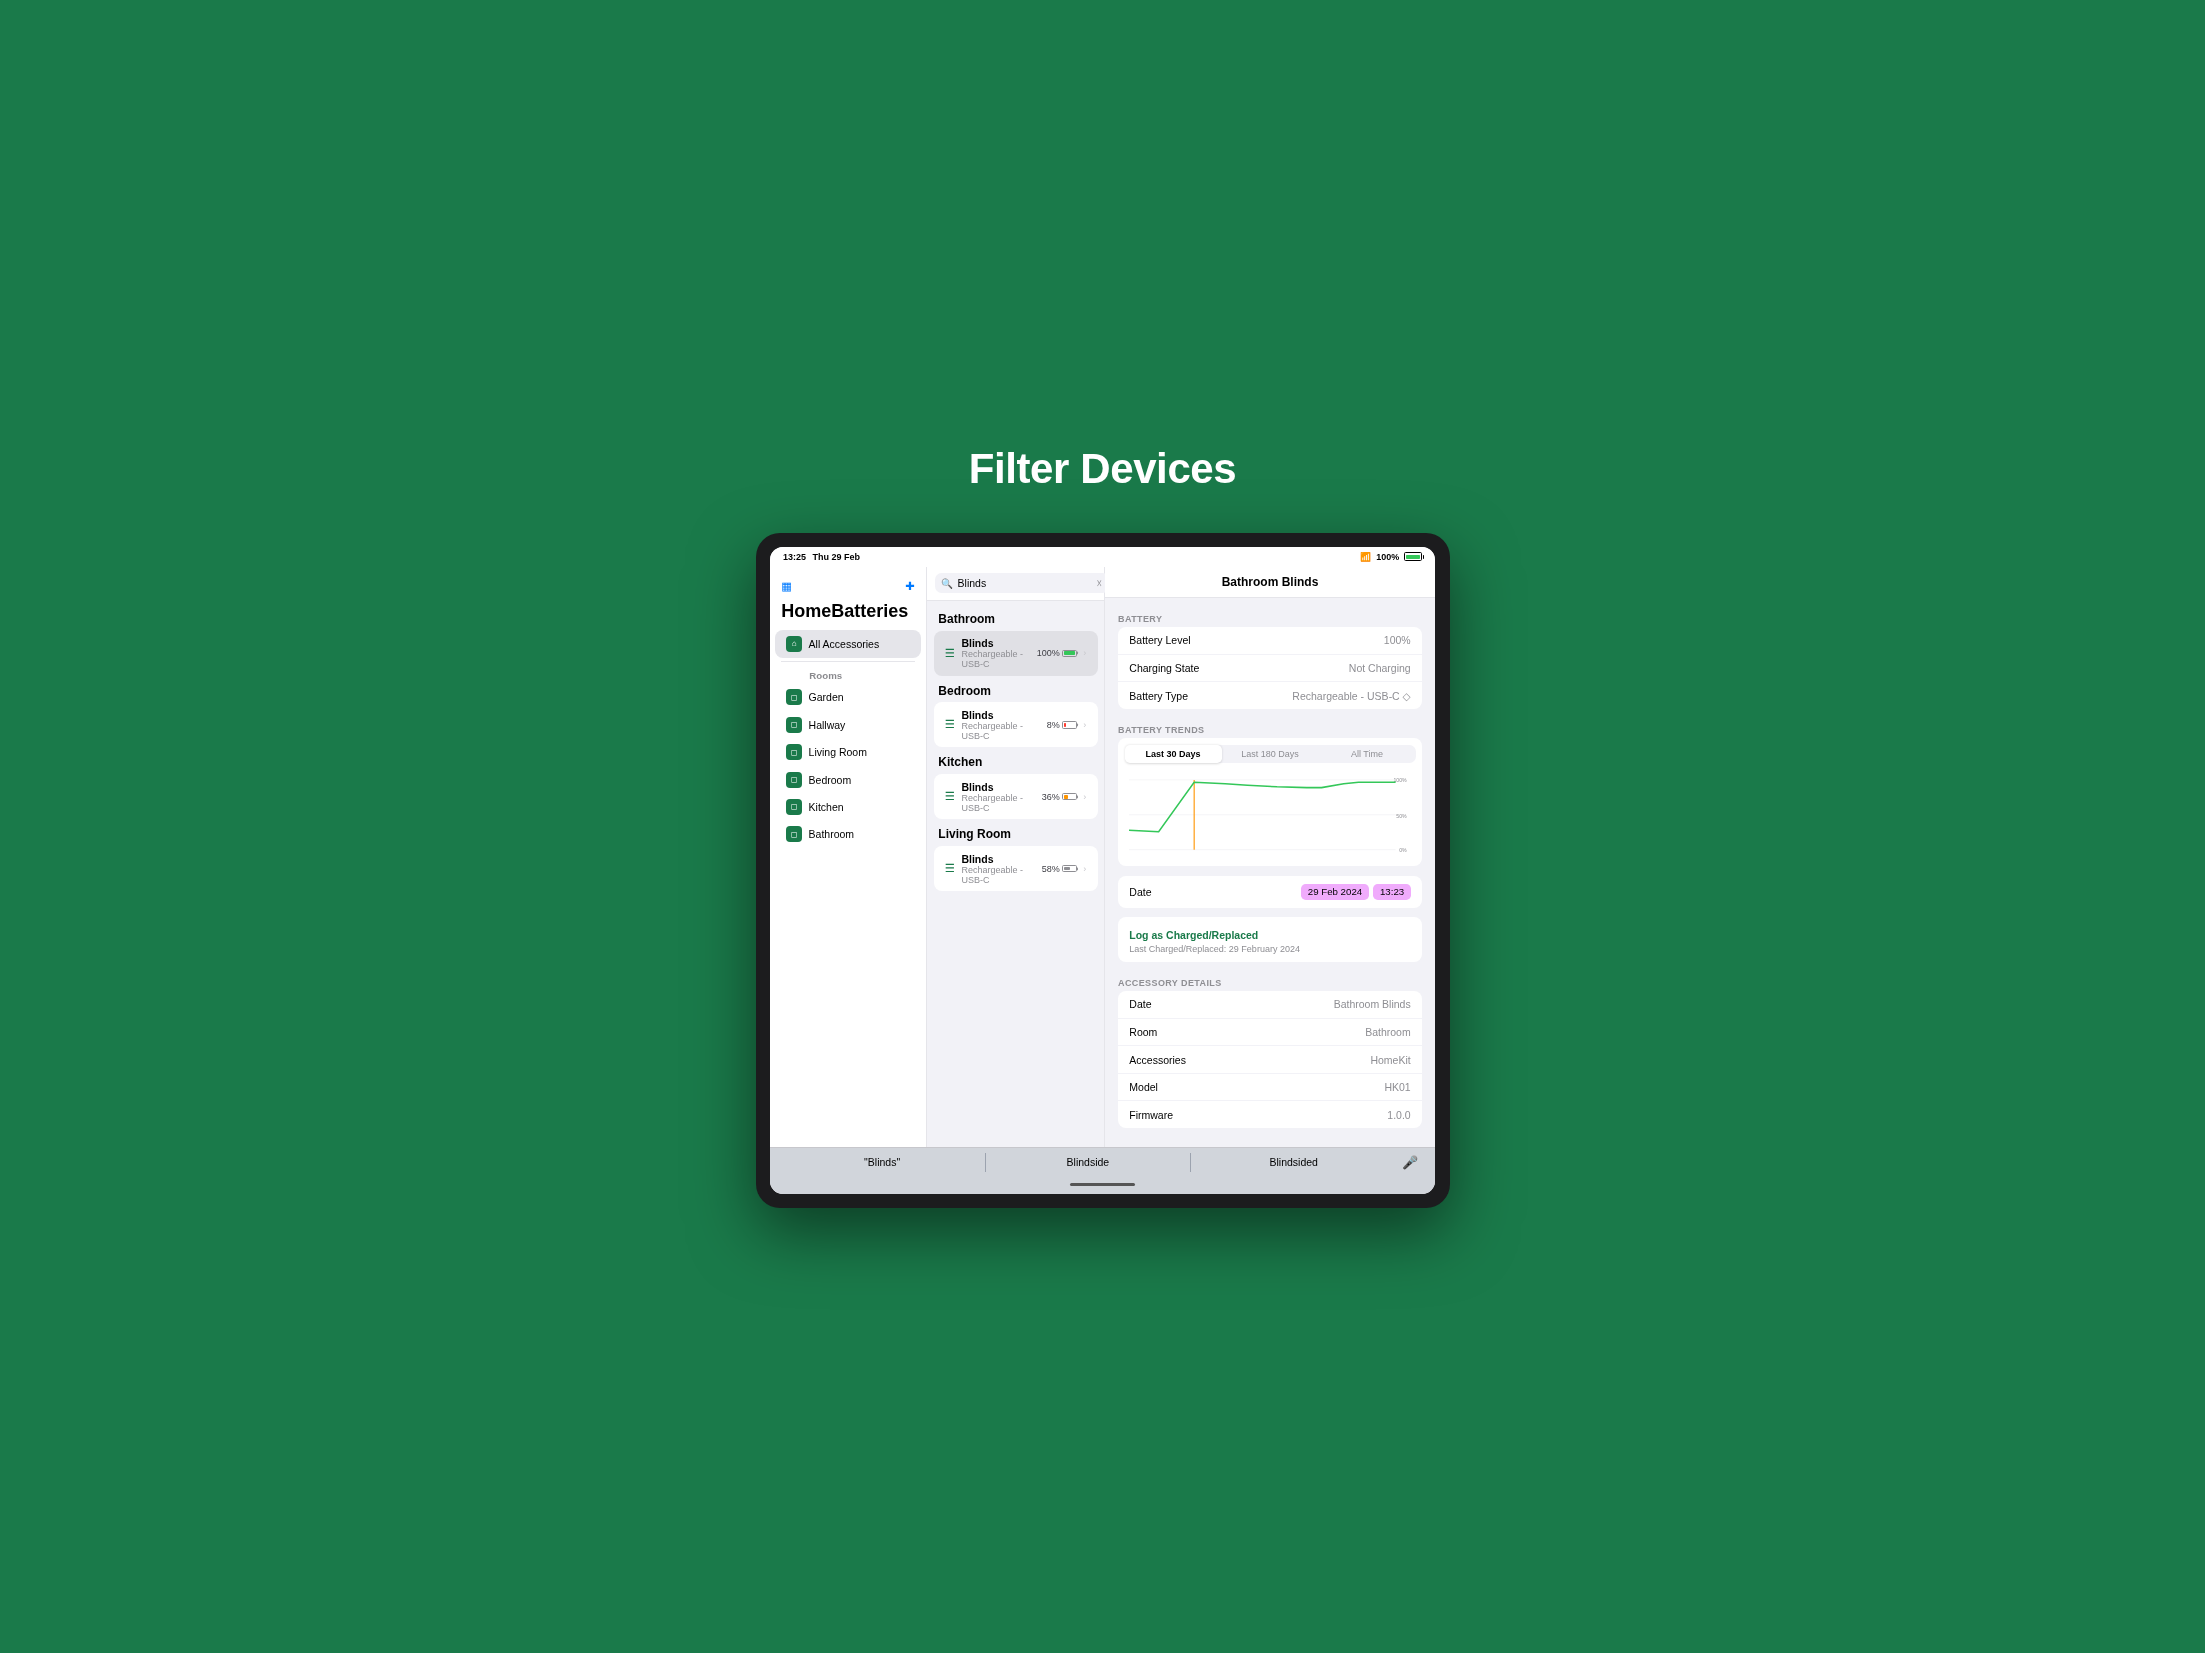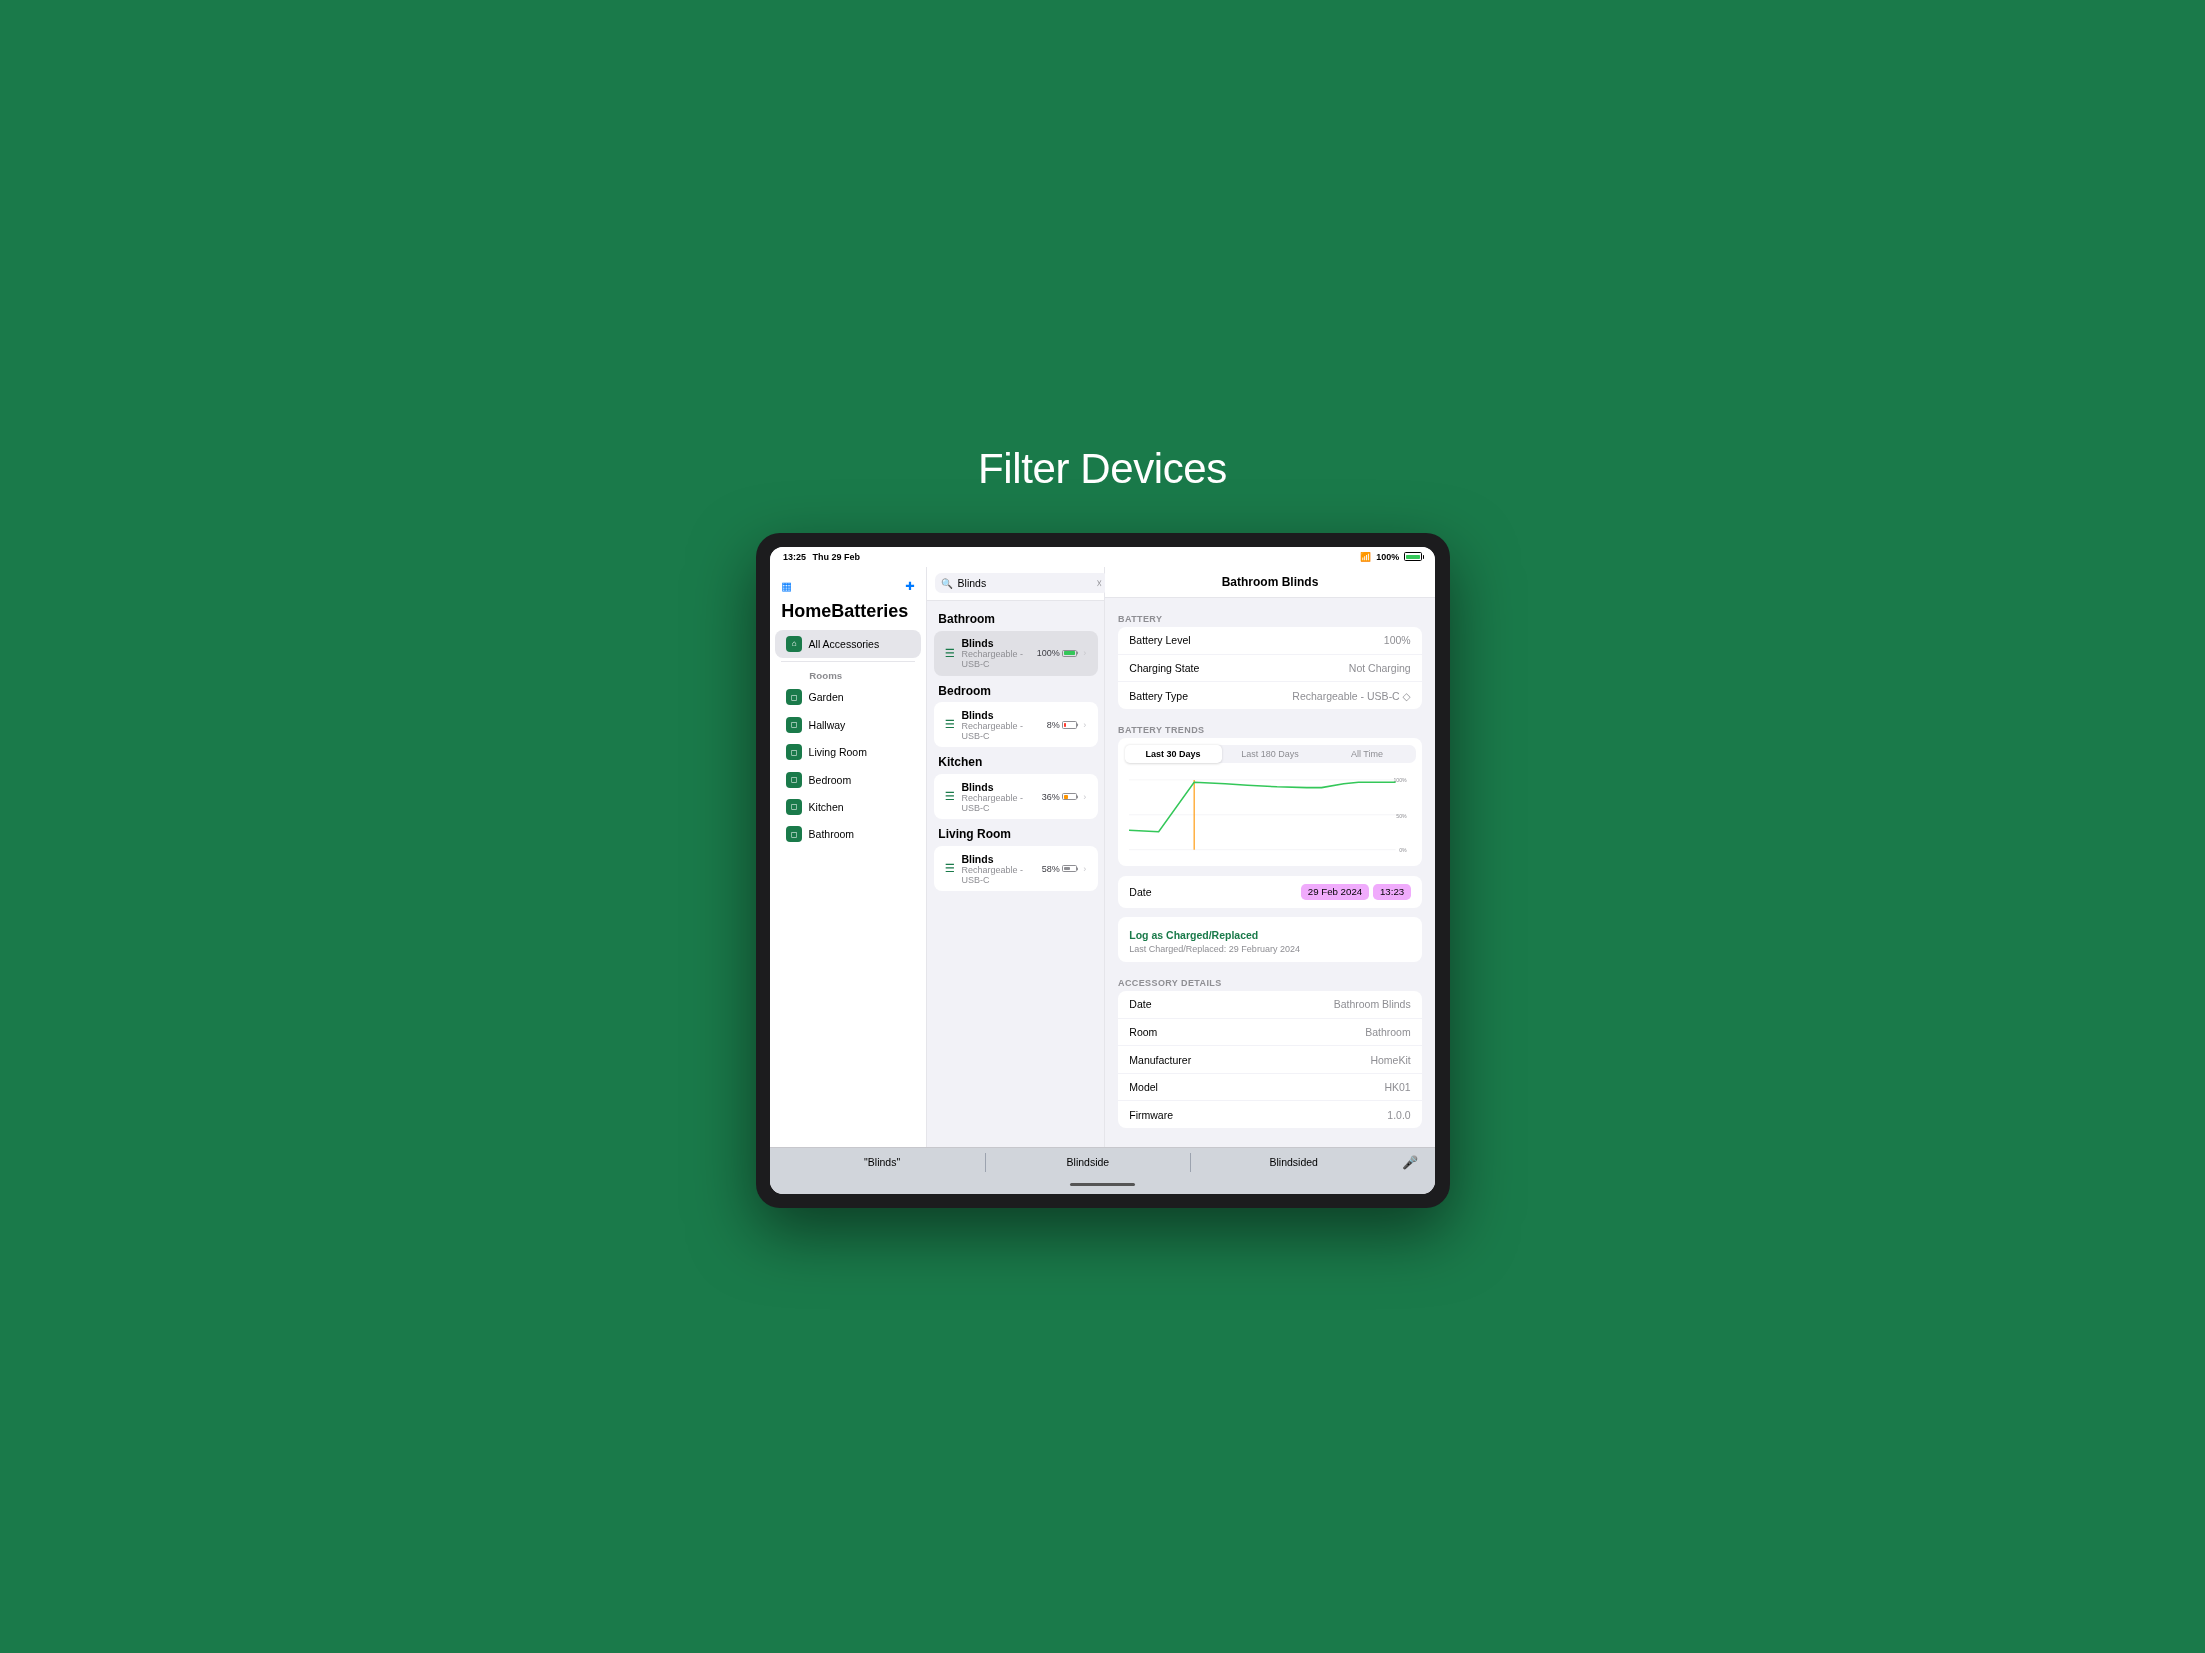--- a/index.html
+++ b/index.html
@@ -11,21 +11,21 @@
       align-items: center;
       justify-content: center;
       min-height: 100vh;
       font-family: -apple-system, BlinkMacSystemFont, 'SF Pro Display', 'Helvetica Neue', sans-serif;
       padding: 32px 16px;
     }
 
     .page-title {
       color: white;
       font-size: 42px;
-      font-weight: 400;
+      font-weight: 700;
       margin-bottom: 40px;
       letter-spacing: -0.4px;
     }
 
     .ipad-frame {
       background: #1c1c1e;
       border-radius: 24px;
       padding: 14.5px;
       box-shadow: 0 24px 65px rgba(0,0,0,0.5);
       width: 694px;
@@ -688,21 +688,21 @@
           <div class="info-card">
             <div class="info-row">
               <span class="info-row-label">Date</span>
               <span class="info-row-value">Bathroom Blinds</span>
             </div>
             <div class="info-row">
               <span class="info-row-label">Room</span>
               <span class="info-row-value">Bathroom</span>
             </div>
             <div class="info-row">
-              <span class="info-row-label">Manufacturer</span>
+              <span class="info-row-label">Accessories</span>
               <span class="info-row-value">HomeKit</span>
             </div>
             <div class="info-row">
               <span class="info-row-label">Model</span>
               <span class="info-row-value">HK01</span>
             </div>
             <div class="info-row">
               <span class="info-row-label">Firmware</span>
               <span class="info-row-value">1.0.0</span>
             </div>

